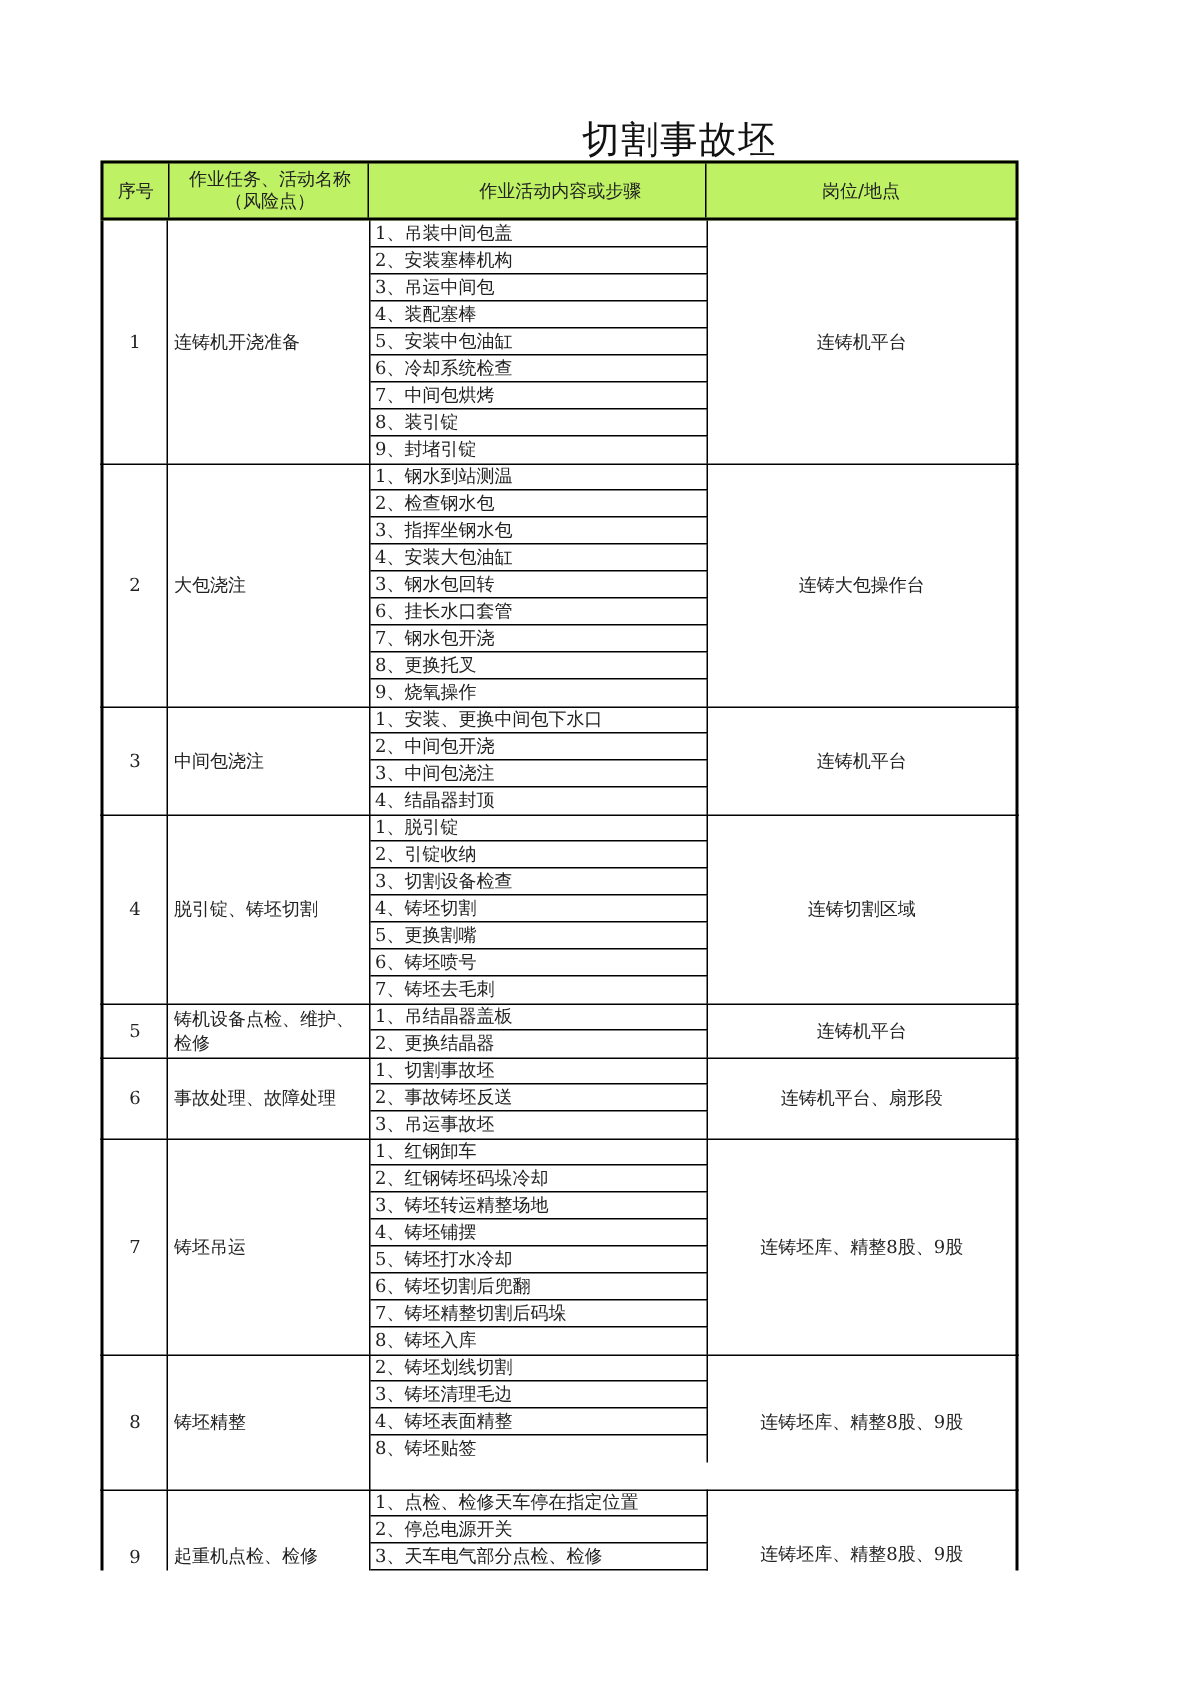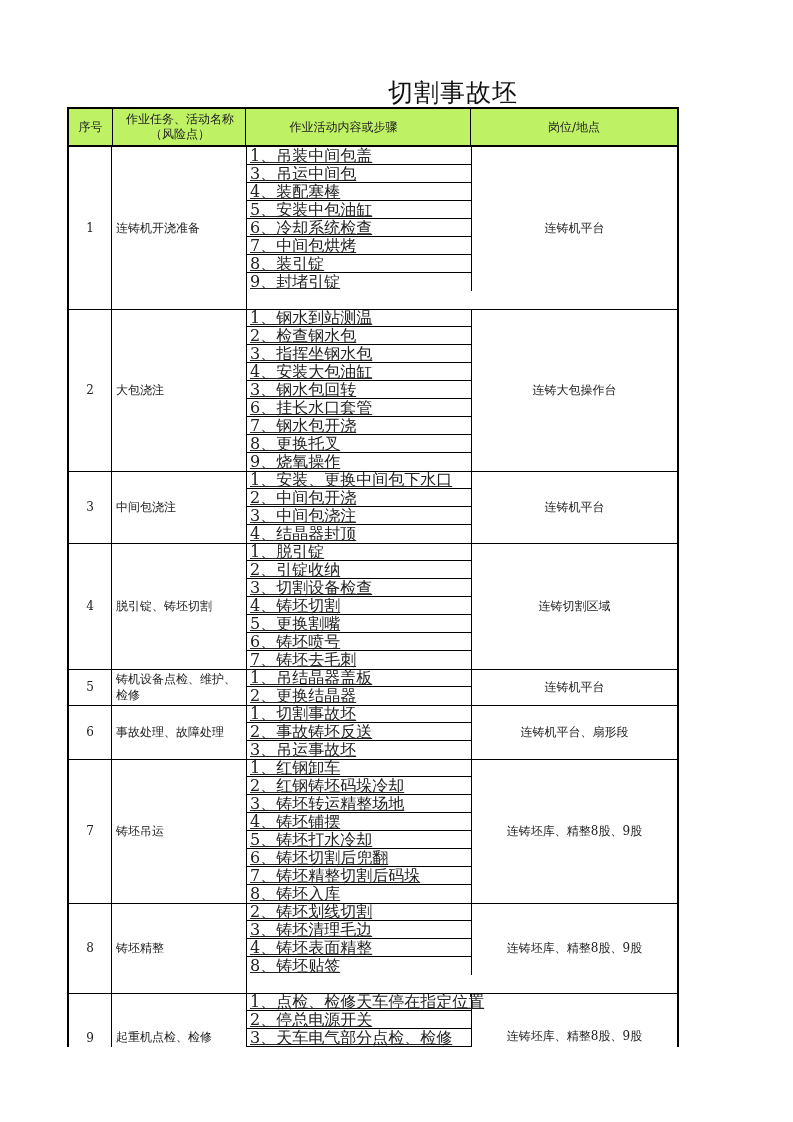--- a/index.html
+++ b/index.html
@@ -16,52 +16,53 @@
   .hdr .vline { position:absolute; top:0; width:1px; height:36px; background:#000; }
   .group { position:absolute; left:0; width:612px; box-sizing:border-box;
            border-left:2px solid #000; border-right:2px solid #000; border-bottom:1px solid #000; }
   .group.open { border-bottom:none; }
   .cell-no { position:absolute; left:0; top:0; width:43px; height:100%; display:flex; align-items:center;
              justify-content:center; font-size:12px; border-right:1px solid #000; box-sizing:border-box; }
   .cell-task { position:absolute; left:43px; top:0; width:135px; height:100%; display:flex; align-items:center;
                padding-left:4px; font-size:12px; line-height:16px; border-right:1px solid #000; box-sizing:border-box; }
   .cell-steps { position:absolute; left:178px; top:0; width:225px; height:100%; }
   .step { height:18px; box-sizing:border-box; border-bottom:1px solid #000; padding-left:3px;
-          font-size:16px; line-height:17px; white-space:nowrap; border-right:1px solid #000;text-decoration:underline; }
+          font-size:12px; line-height:17px; white-space:nowrap; border-right:1px solid #000; }
   .step:last-child { border-bottom:none; }
   .cell-loc { position:absolute; left:403px; top:0; width:205px; height:100%; display:flex; align-items:center;
               justify-content:center; font-size:12px; }
   .open .cell-loc { align-items:flex-end; padding-bottom:2px; box-sizing:border-box; }
   .open .cell-no, .open .cell-task { align-items:flex-end; padding-bottom:2px; }
 </style>
 </head>
 <body>
 
 <div class="title">切割事故坯</div>
 
 <div class="sheet">
   <div class="hdr">
     <div class="hc" style="left:0;width:43px;">序号</div>
     <div class="vline" style="left:43px;"></div>
     <div class="hc" style="left:44px;width:134px;flex-direction:column;">
       <span>作业任务、活动名称</span>
       <span>（风险点）</span>
     </div>
     <div class="vline" style="left:176px;"></div>
-    <div class="hc" style="left:162px;width:225px;text-align:right;">作业活动内容或步骤</div>
+    <div class="hc" style="left:192px;width:225px;text-align:right;">作业活动内容或步骤</div>
     <div class="vline" style="left:401px;"></div>
     <div class="hc" style="left:402px;width:206px;">岗位/地点</div>
   </div>
 
   <div id="groups">
       <div class="group" style="top: 40px; height: 163px;">
         <div class="cell-no">1</div>
         <div class="cell-task">连铸机开浇准备</div>
         <div class="cell-steps">
           <div class="step">1、吊装中间包盖</div>
+          <div class="step">2、安装塞棒机构</div>
           <div class="step">3、吊运中间包</div>
           <div class="step">4、装配塞棒</div>
           <div class="step">5、安装中包油缸</div>
           <div class="step">6、冷却系统检查</div>
           <div class="step">7、中间包烘烤</div>
           <div class="step">8、装引锭</div>
           <div class="step">9、封堵引锭</div>
         </div>
         <div class="cell-loc">连铸机平台</div>
       </div>

